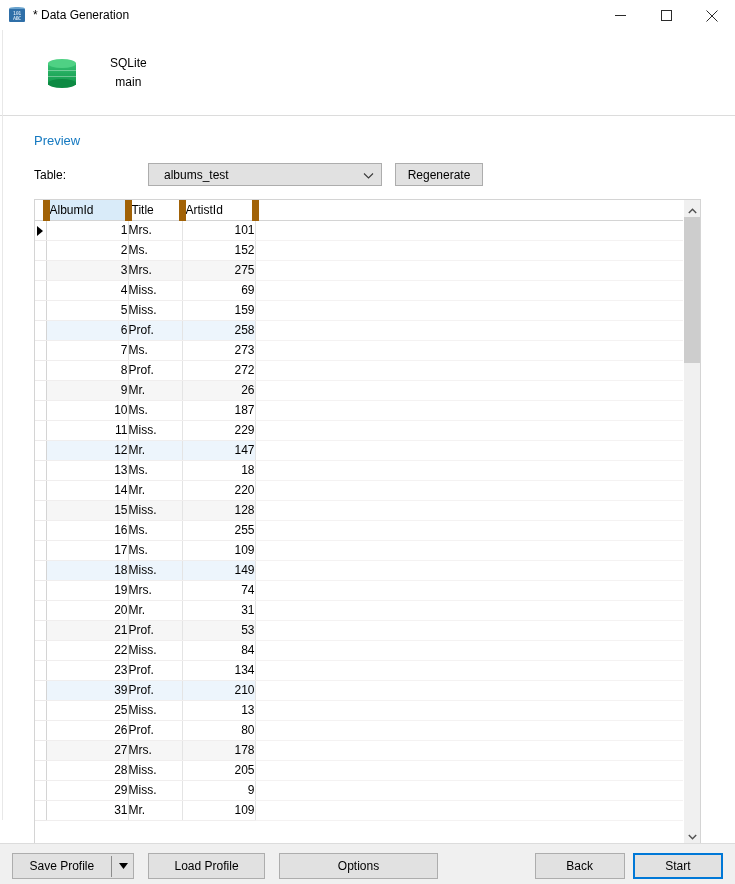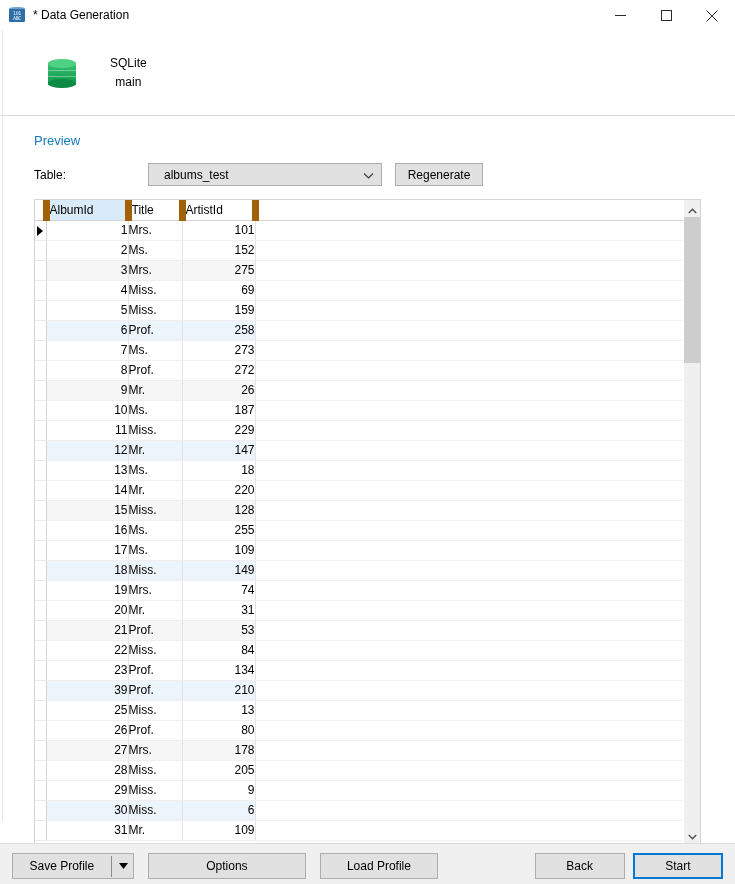--- a/index.html
+++ b/index.html
@@ -636,27 +636,20 @@
                 <td class="num">205</td>
                 <td class="filler"></td>
               </tr>
               <tr>
                 <td class="rowsel"></td>
                 <td class="num">29</td>
                 <td class="txt">Miss.</td>
                 <td class="num">9</td>
                 <td class="filler"></td>
               </tr>
-              <tr class="tint-blue">
-                <td class="rowsel"></td>
-                <td class="num">30</td>
-                <td class="txt">Miss.</td>
-                <td class="num">6</td>
-                <td class="filler"></td>
-              </tr>
               <tr>
                 <td class="rowsel"></td>
                 <td class="num">31</td>
                 <td class="txt">Mr.</td>
                 <td class="num">109</td>
                 <td class="filler"></td>
               </tr>
             </tbody>
         </table>
       </div>
@@ -686,19 +679,19 @@
   <div class="footer">
     <div class="fbtn split">
       <span>Save Profile</span>
       <span class="sp-div"></span>
       <span class="sp-arrow">
         <svg width="9" height="6" viewBox="0 0 9 6">
             <polygon points="0,0 9,0 4.5,6" fill="#000000"></polygon>
           </svg>
       </span>
     </div>
+    <div class="fbtn b-load">Load Profile</div>
     <div class="fbtn b-opts">Options</div>
-    <div class="fbtn b-load">Load Profile</div>
     <div class="fbtn b-back">Back</div>
     <div class="fbtn b-start">Start</div>
   </div>
 
 </div>
 
 </body></html>

